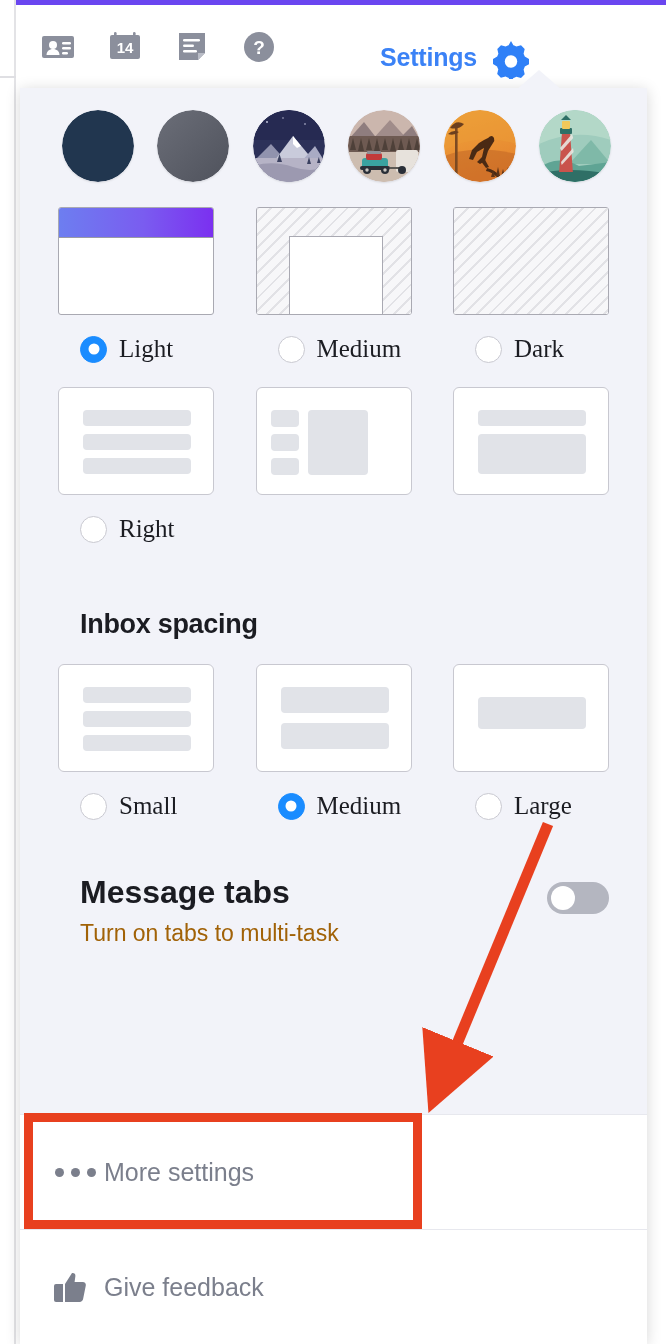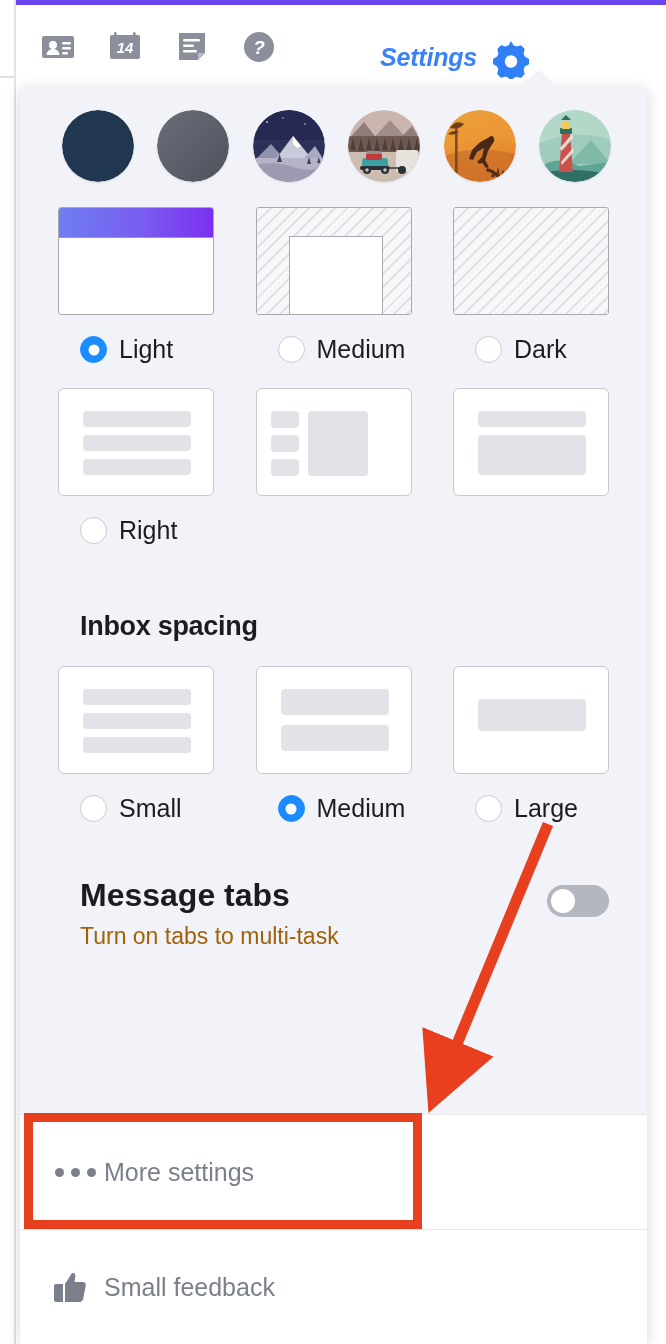--- a/index.html
+++ b/index.html
@@ -22,21 +22,20 @@
   }
   .rail-tick {
     position: absolute; left: 0; top: 76px; width: 16px; height: 2px;
     background: #dfdfe3;
   }
 
   
   .header {
     position: absolute; left: 16px; top: 5px; width: 538px; height: 82px;
     background: #ffffff;
-    font-style: italic;
   }
   .header-icons {
     position: absolute; left: 24px; top: 24px;
     display: flex; align-items: center; gap: 31px;
   }
   .hicon { width: 36px; height: 36px; display: block; }
   .settings-link {
     position: absolute; right: 77px; top: 38px;
     font-size: 25px; font-weight: bold; color: #3b82f6;
     letter-spacing: -0.2px;
@@ -103,21 +102,21 @@
     background: #ffffff; border: 1px solid #a9a9b2; border-bottom: none;
   }
 
   
   .radio-row {
     display: flex; padding: 0 38px; justify-content: space-between;
     align-items: center;
   }
   .radio-item {
     width: 156px; display: flex; align-items: center; gap: 12px;
-    justify-content: flex-start; padding-left: 22px;
+    justify-content: flex-start; padding-left: 22px; font-family: Liberation Serif, serif;
   }
   .radio {
     width: 27px; height: 27px; border-radius: 50%;
     background: #ffffff; border: 1px solid #c9c9d1; flex: 0 0 auto;
     position: relative;
   }
   .radio.on { background: #1a8cff; border-color: #1a8cff; }
   .radio.on::after {
     content: ""; position: absolute; left: 50%; top: 50%;
     width: 11px; height: 11px; border-radius: 50%; background: #ffffff;
@@ -522,21 +521,21 @@
         <span class="bottom-label">More settings</span>
       </div>
 
       <div class="bottom-row">
         <span class="dots" style="width:44px;padding-left:0">
           <svg width="36" height="34" viewBox="0 0 36 34">
             <path d="M4 14h7v18H4a2 2 0 01-2-2V16a2 2 0 012-2z" fill="#7b7f8c"></path>
             <path d="M13 14l7-11c2.2-.3 3.6 1 3.4 3L22.6 12h8.2c2 0 3.4 1.6 3 3.5l-2.6 13c-.3 2-1.8 3.5-3.6 3.5H13z" fill="#7b7f8c"></path>
           </svg>
         </span>
-        <span class="bottom-label">Small feedback</span>
+        <span class="bottom-label">Give feedback</span>
       </div>
 
     </div>
 
   </div>
 
   <div class="anno-box"></div>
 
   <svg class="anno-arrow" width="666" height="1344">
     <defs>

